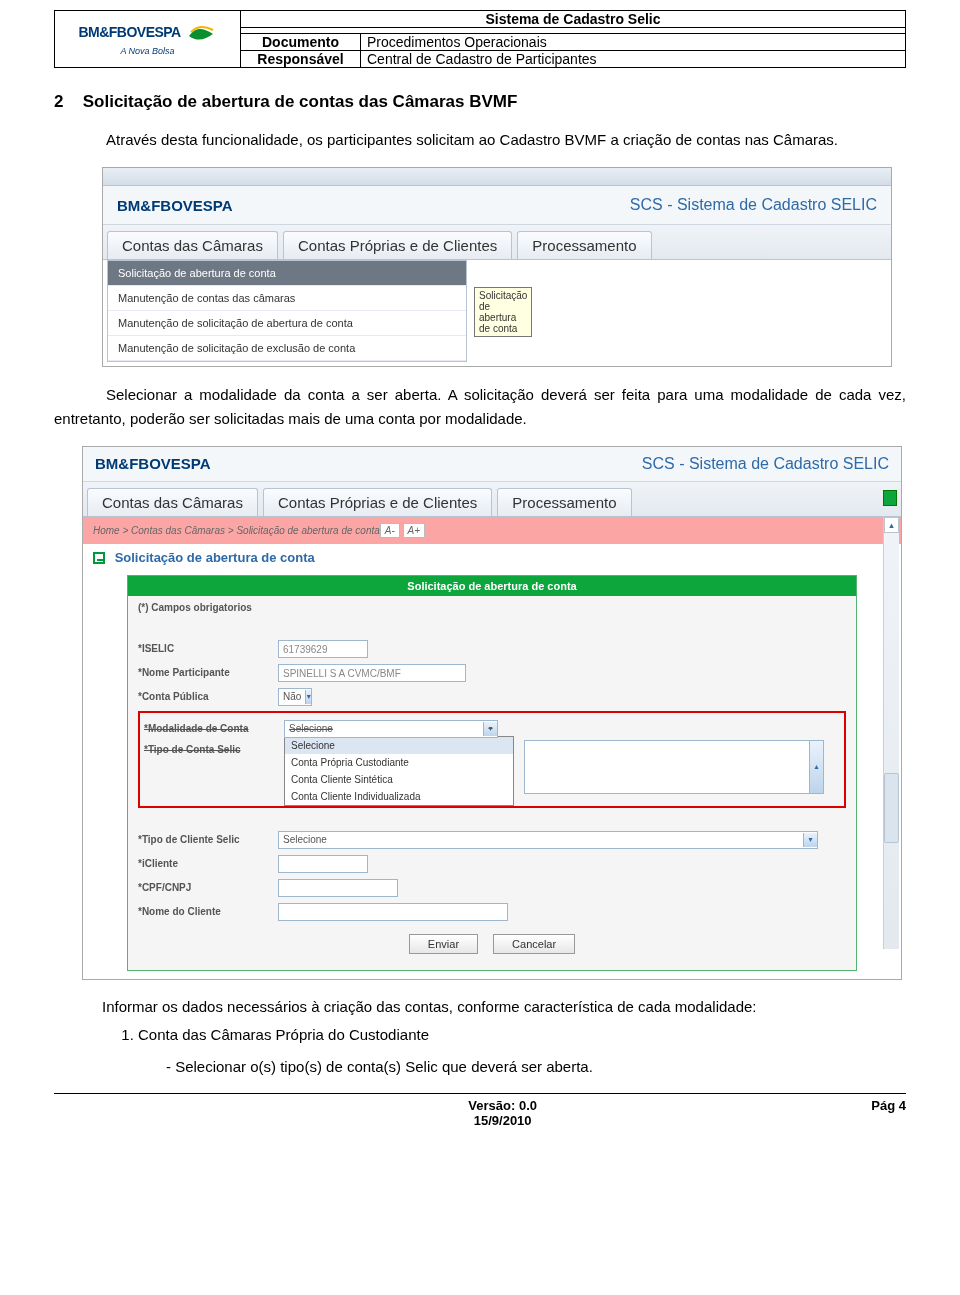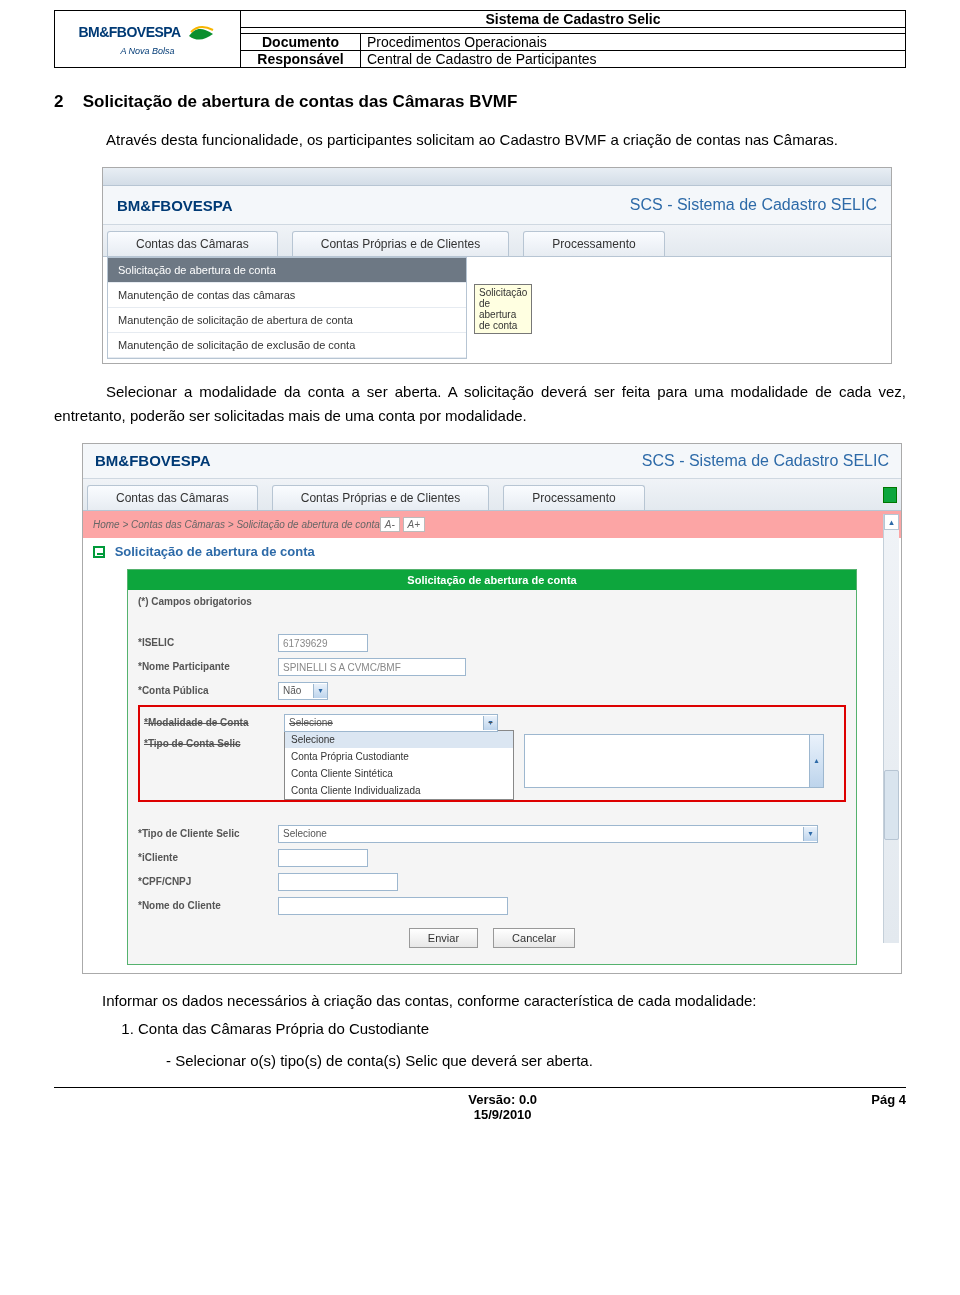--- a/index.html
+++ b/index.html
@@ -107,23 +107,23 @@
     background: linear-gradient(#f0f3f7,#e3e9ef);
     border-bottom: 1px solid #b7c5d3;
     padding: 6px 4px 0 4px;
   }
   .shot-tab {
     display: inline-block;
     background: linear-gradient(#fafcff,#e7ecf2);
     border: 1px solid #b7c5d3;
     border-bottom: none;
     border-radius: 3px 3px 0 0;
-    padding: 5px 28px;
-    font-size: 12px;
-    margin-right: 11px;
+    padding: 5px 14px;
+    font-size: 15px;
+    margin-right: 2px;
   }
   .shot-menu {
     background: #fff;
     border: 1px solid #b7c5d3;
     width: 360px;
     margin: 0 0 4px 4px;
     position: relative;
   }
   .shot-menu-item {
     padding: 6px 10px;
@@ -379,21 +379,21 @@
       <div class="form-row">
         <span class="lbl">*ISELIC</span>
         <span class="faux-input" style="width:90px;">61739629</span>
       </div>
       <div class="form-row">
         <span class="lbl">*Nome Participante</span>
         <span class="faux-input" style="width:188px;">SPINELLI S A CVMC/BMF</span>
       </div>
       <div class="form-row">
         <span class="lbl">*Conta Pública</span>
-        <span class="faux-select" style="width:50px;">
+        <span class="faux-select" style="width:34px;">
           <span>Não</span>
           <span class="arrow">▾</span>
         </span>
       </div>
 
       <div class="dropdown-open">
         <div class="form-row" style="text-decoration:line-through;">
           <span class="lbl">*Modalidade de Conta</span>
           <span class="faux-select" style="width:214px;">
             <span>Selecione</span>

